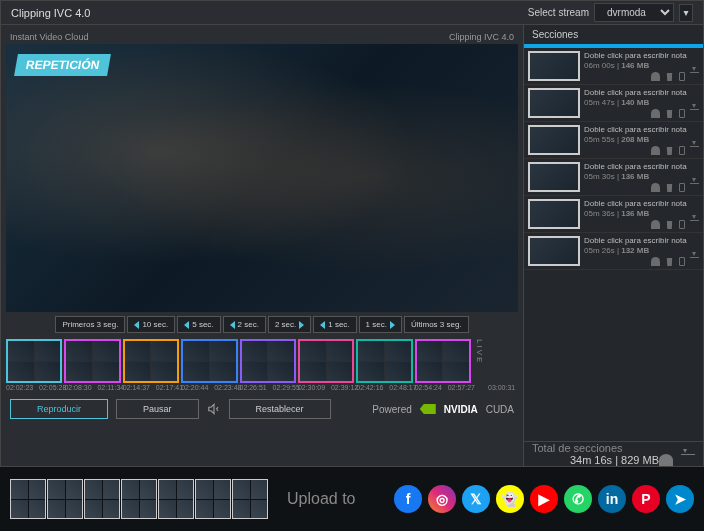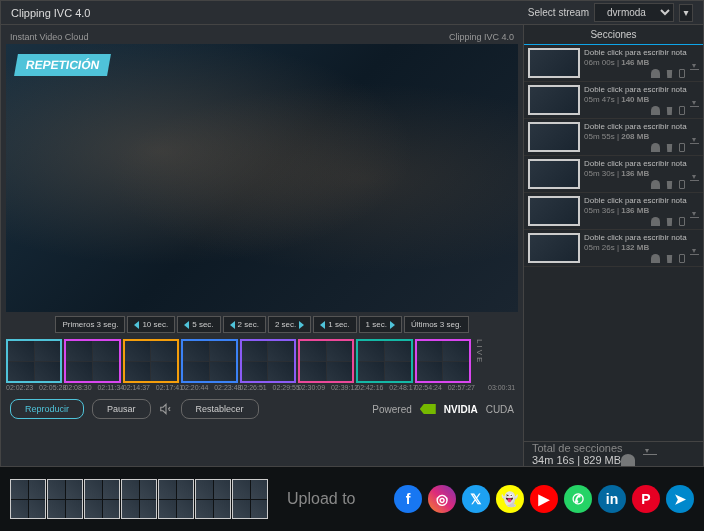--- a/index.html
+++ b/index.html
@@ -24,43 +24,43 @@
 .navbtn .tri-l{border-right:5px solid #4fc3d9;border-top:4px solid transparent;border-bottom:4px solid transparent}
 .navbtn .tri-r{border-left:5px solid #4fc3d9;border-top:4px solid transparent;border-bottom:4px solid transparent}
 .timeline{display:flex;gap:2px;padding:2px 0;overflow:hidden;align-items:flex-start}
 .tl-seg{flex:1;min-width:0}
 .tl-thumbs{display:grid;grid-template-columns:1fr 1fr;grid-template-rows:1fr 1fr;gap:1px;height:44px;border:2px solid}
 .tl-thumbs div{background:linear-gradient(45deg,#2a3540,#1a2530)}
 .tl-time{font-size:7px;color:#888;text-align:left;padding-top:1px}
 .tl-live{writing-mode:vertical-rl;font-size:8px;color:#888;padding:0 2px;letter-spacing:2px}
 .c-cyan{border-color:#4fc3d9}.c-mag{border-color:#d946ef}.c-org{border-color:#f59e0b}.c-blue{border-color:#3b82f6}.c-pur{border-color:#8b5cf6}.c-pink{border-color:#ec4899}.c-teal{border-color:#14b8a6}
 .controls{display:flex;align-items:center;gap:8px;padding:6px 4px}
-.ctrl-btn{background:transparent;border:1px solid #666;border-radius:8px;color:#ccc;padding:4px 14px;font-size:9px;cursor:pointer}
+.ctrl-btn{background:transparent;border:1px solid #666;border-radius:0;color:#ccc;padding:4px 26px;font-size:9px;cursor:pointer}
 .ctrl-btn.primary{border-color:#4fc3d9;color:#4fc3d9}
 .mute-icon{width:14px;height:14px;position:relative;cursor:pointer}
 .mute-icon svg{width:14px;height:14px;fill:#999}
 .powered{margin-left:auto;display:flex;align-items:center;gap:8px;font-size:10px;color:#aaa}
 .nv-eye{width:16px;height:10px;background:#76b900;clip-path:polygon(0 50%,25% 0,100% 0,100% 100%,25% 100%)}
 .right{width:180px;background:#24282c;display:flex;flex-direction:column;border-left:1px solid #444}
-.sec-title{text-align:center;padding:4px 8px;font-size:10px;color:#ccc;border-bottom:1px solid #0ea5e9}
+.sec-title{text-align:left;padding:4px 8px;font-size:10px;color:#ccc;border-bottom:4px solid #0ea5e9}
 .sec-list{flex:1;overflow-y:auto}
 .sec-item{display:flex;gap:4px;padding:3px 4px;border-bottom:1px solid #333}
 .sec-thumb{width:52px;height:30px;flex-shrink:0;border:2px solid;background:linear-gradient(135deg,#2a3540,#1a2530)}
 .sec-info{flex:1;min-width:0}
 .sec-note{font-size:8px;color:#bbb;white-space:nowrap;overflow:hidden}
 .sec-meta{font-size:8px;color:#888;margin-top:1px}
 .sec-acts{display:flex;gap:5px;margin-top:2px;justify-content:flex-end}
 .sec-acts span{width:9px;height:9px;cursor:pointer;opacity:0.6}
 .ic-cloud{background:#999;border-radius:50% 50% 0 0}
 .ic-trash{background:#999;clip-path:polygon(20% 10%,80% 10%,75% 100%,25% 100%)}
 .ic-mob{border:1px solid #999;border-radius:1px;width:6px!important}
 .ic-dl{border-top:1px solid #999;position:relative}
 .ic-dl::after{content:"";position:absolute;left:2px;top:-6px;border-left:2px solid transparent;border-right:2px solid transparent;border-top:4px solid #999}
 .totals{padding:0 8px;border-top:1px solid #444;font-size:11px}
-.tot-row{display:flex;justify-content:flex-start;align-items:center}
+.tot-row{display:flex;justify-content:flex-end;align-items:center}
 .tot-txt{color:#888}
 .tot-acts{display:flex;gap:8px}
 .tot-acts span{width:14px;height:12px;cursor:pointer;opacity:0.7}
 .footer{display:flex;align-items:center;padding:10px;gap:9px;background:#0f1214;height:64px}
 .foot-strips{display:flex;gap:1px}
 .foot-strip{display:grid;grid-template-columns:repeat(2,1fr);grid-template-rows:repeat(2,1fr);gap:1px;width:36px;height:40px;border:1px solid}
 .foot-strip div{background:linear-gradient(45deg,#3a4550,#2a3540)}
 .upload-lbl{color:#888;font-size:16px;font-weight:300;margin-left:10px}
 .socials{display:flex;gap:6px;margin-left:auto}
 .soc{width:28px;height:28px;border-radius:50%;display:flex;align-items:center;justify-content:center;cursor:pointer;color:#fff;font-weight:bold;font-size:14px}

